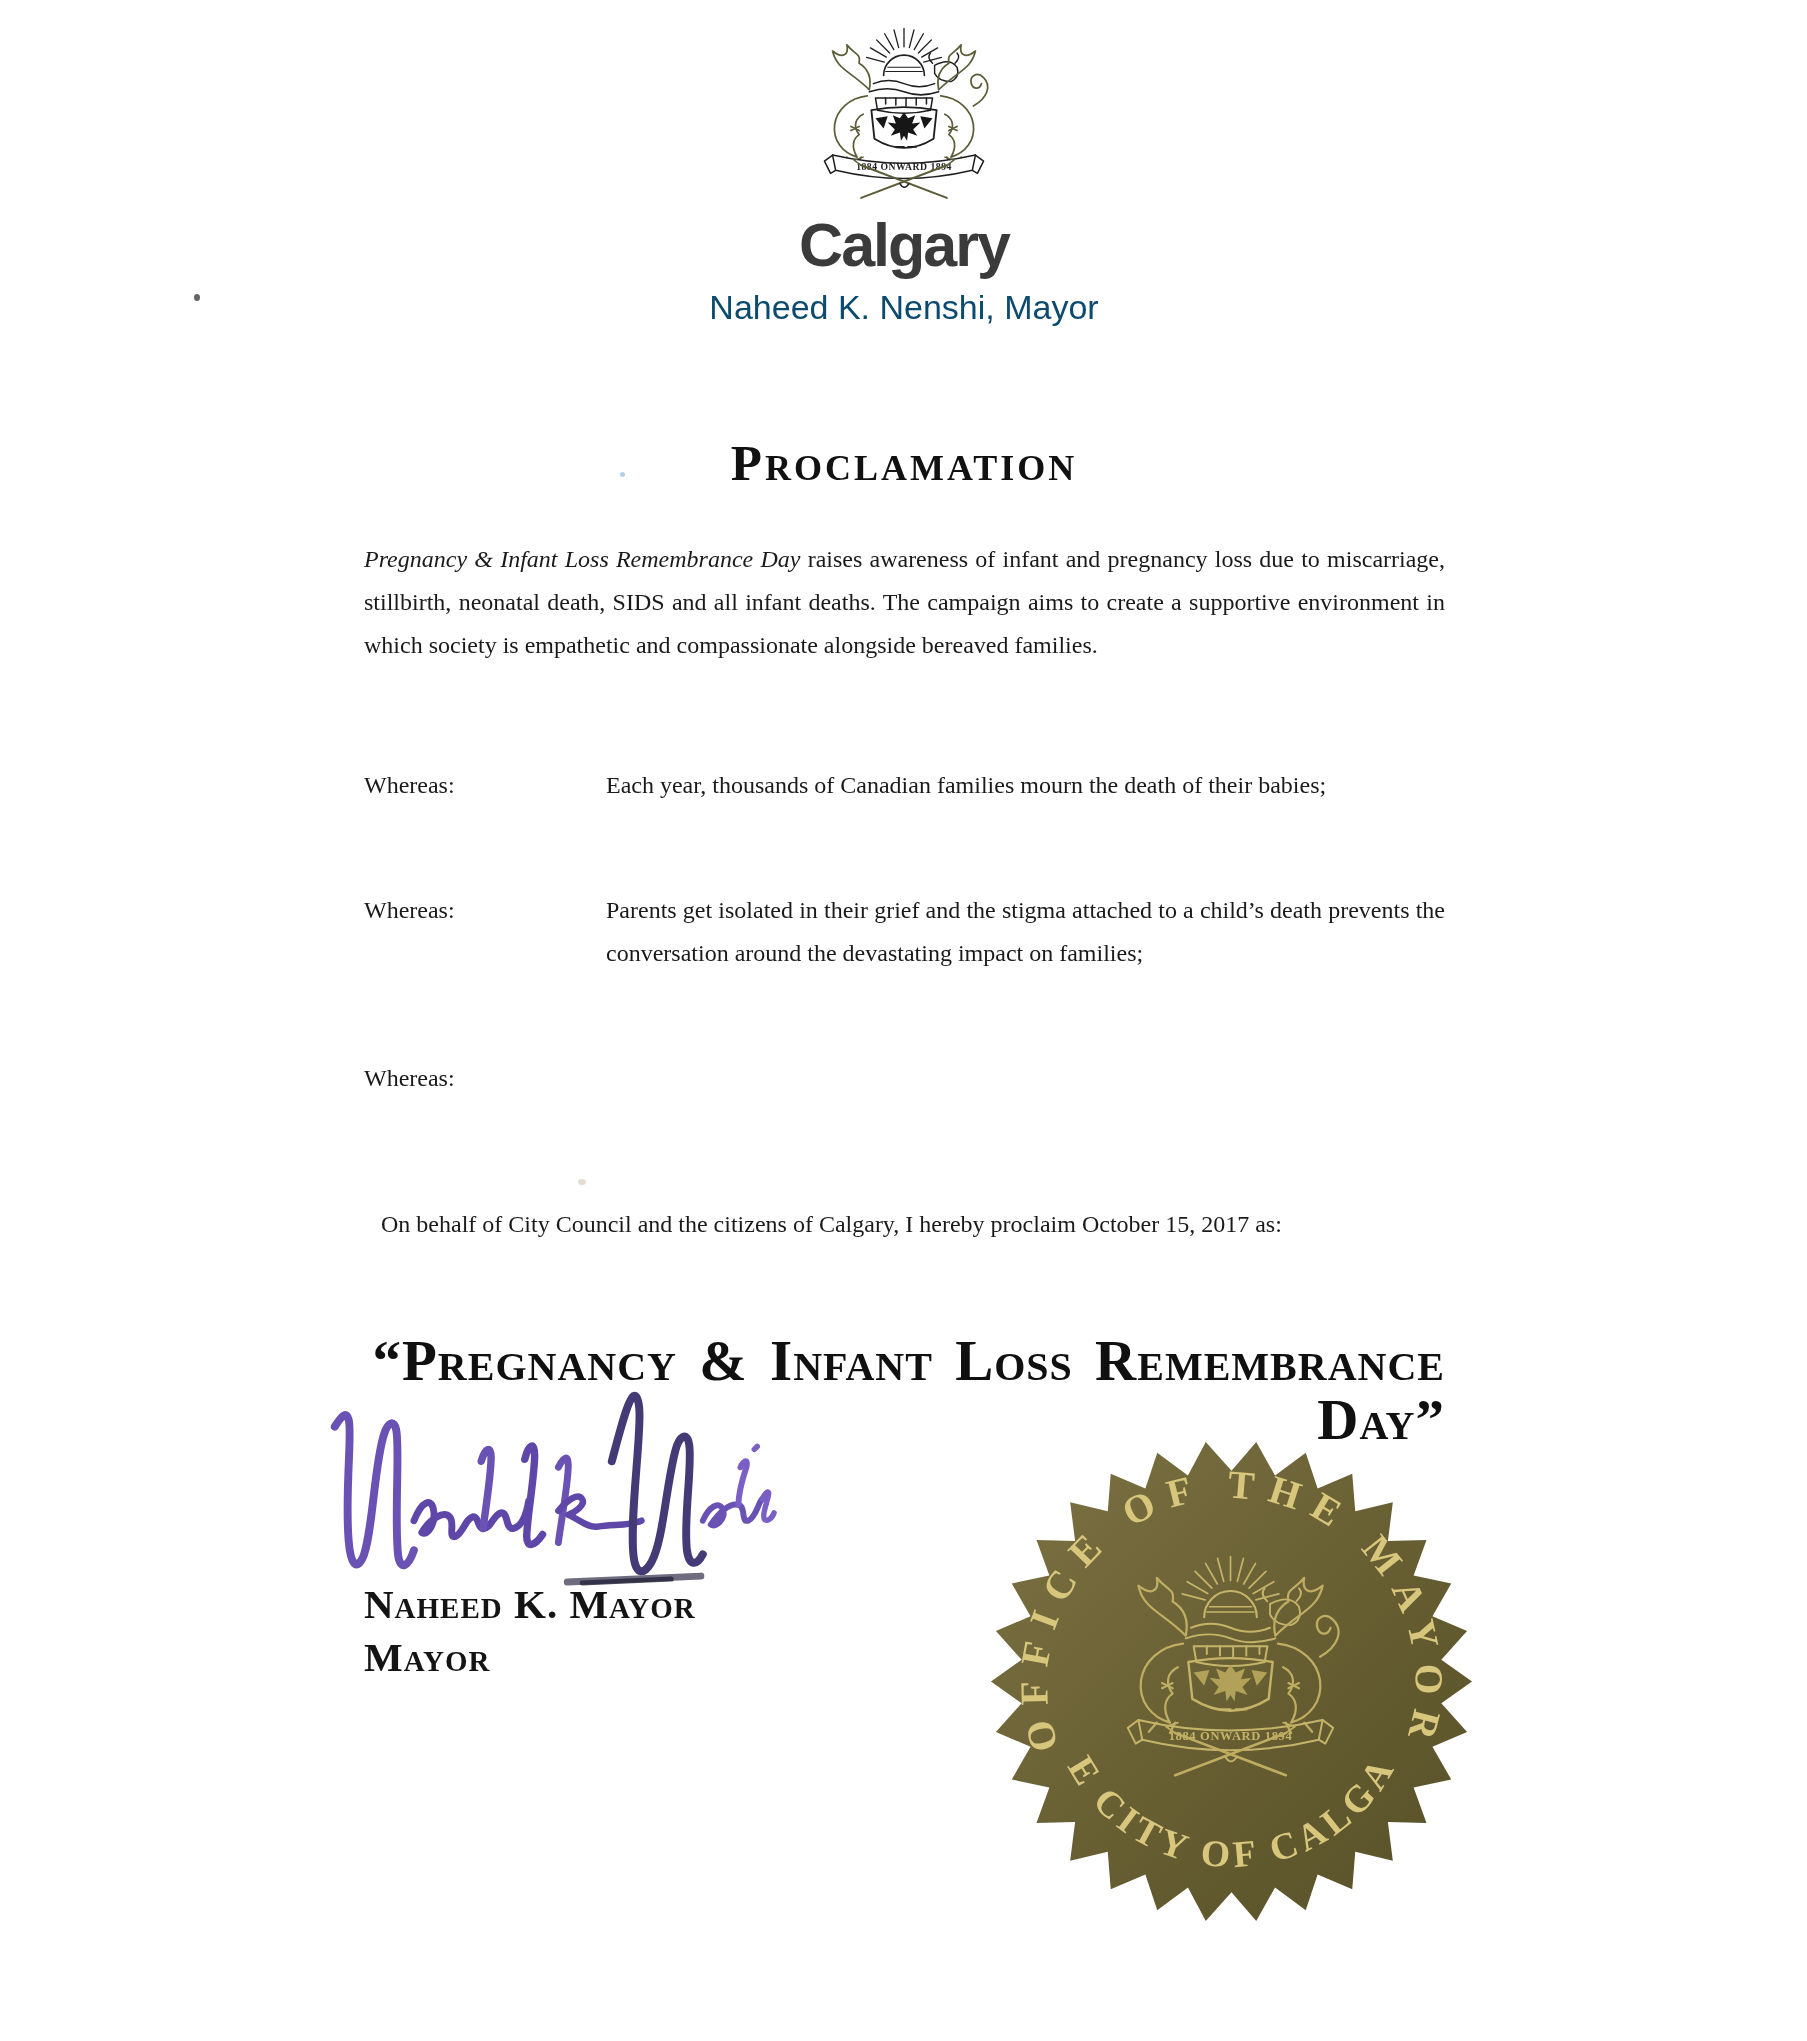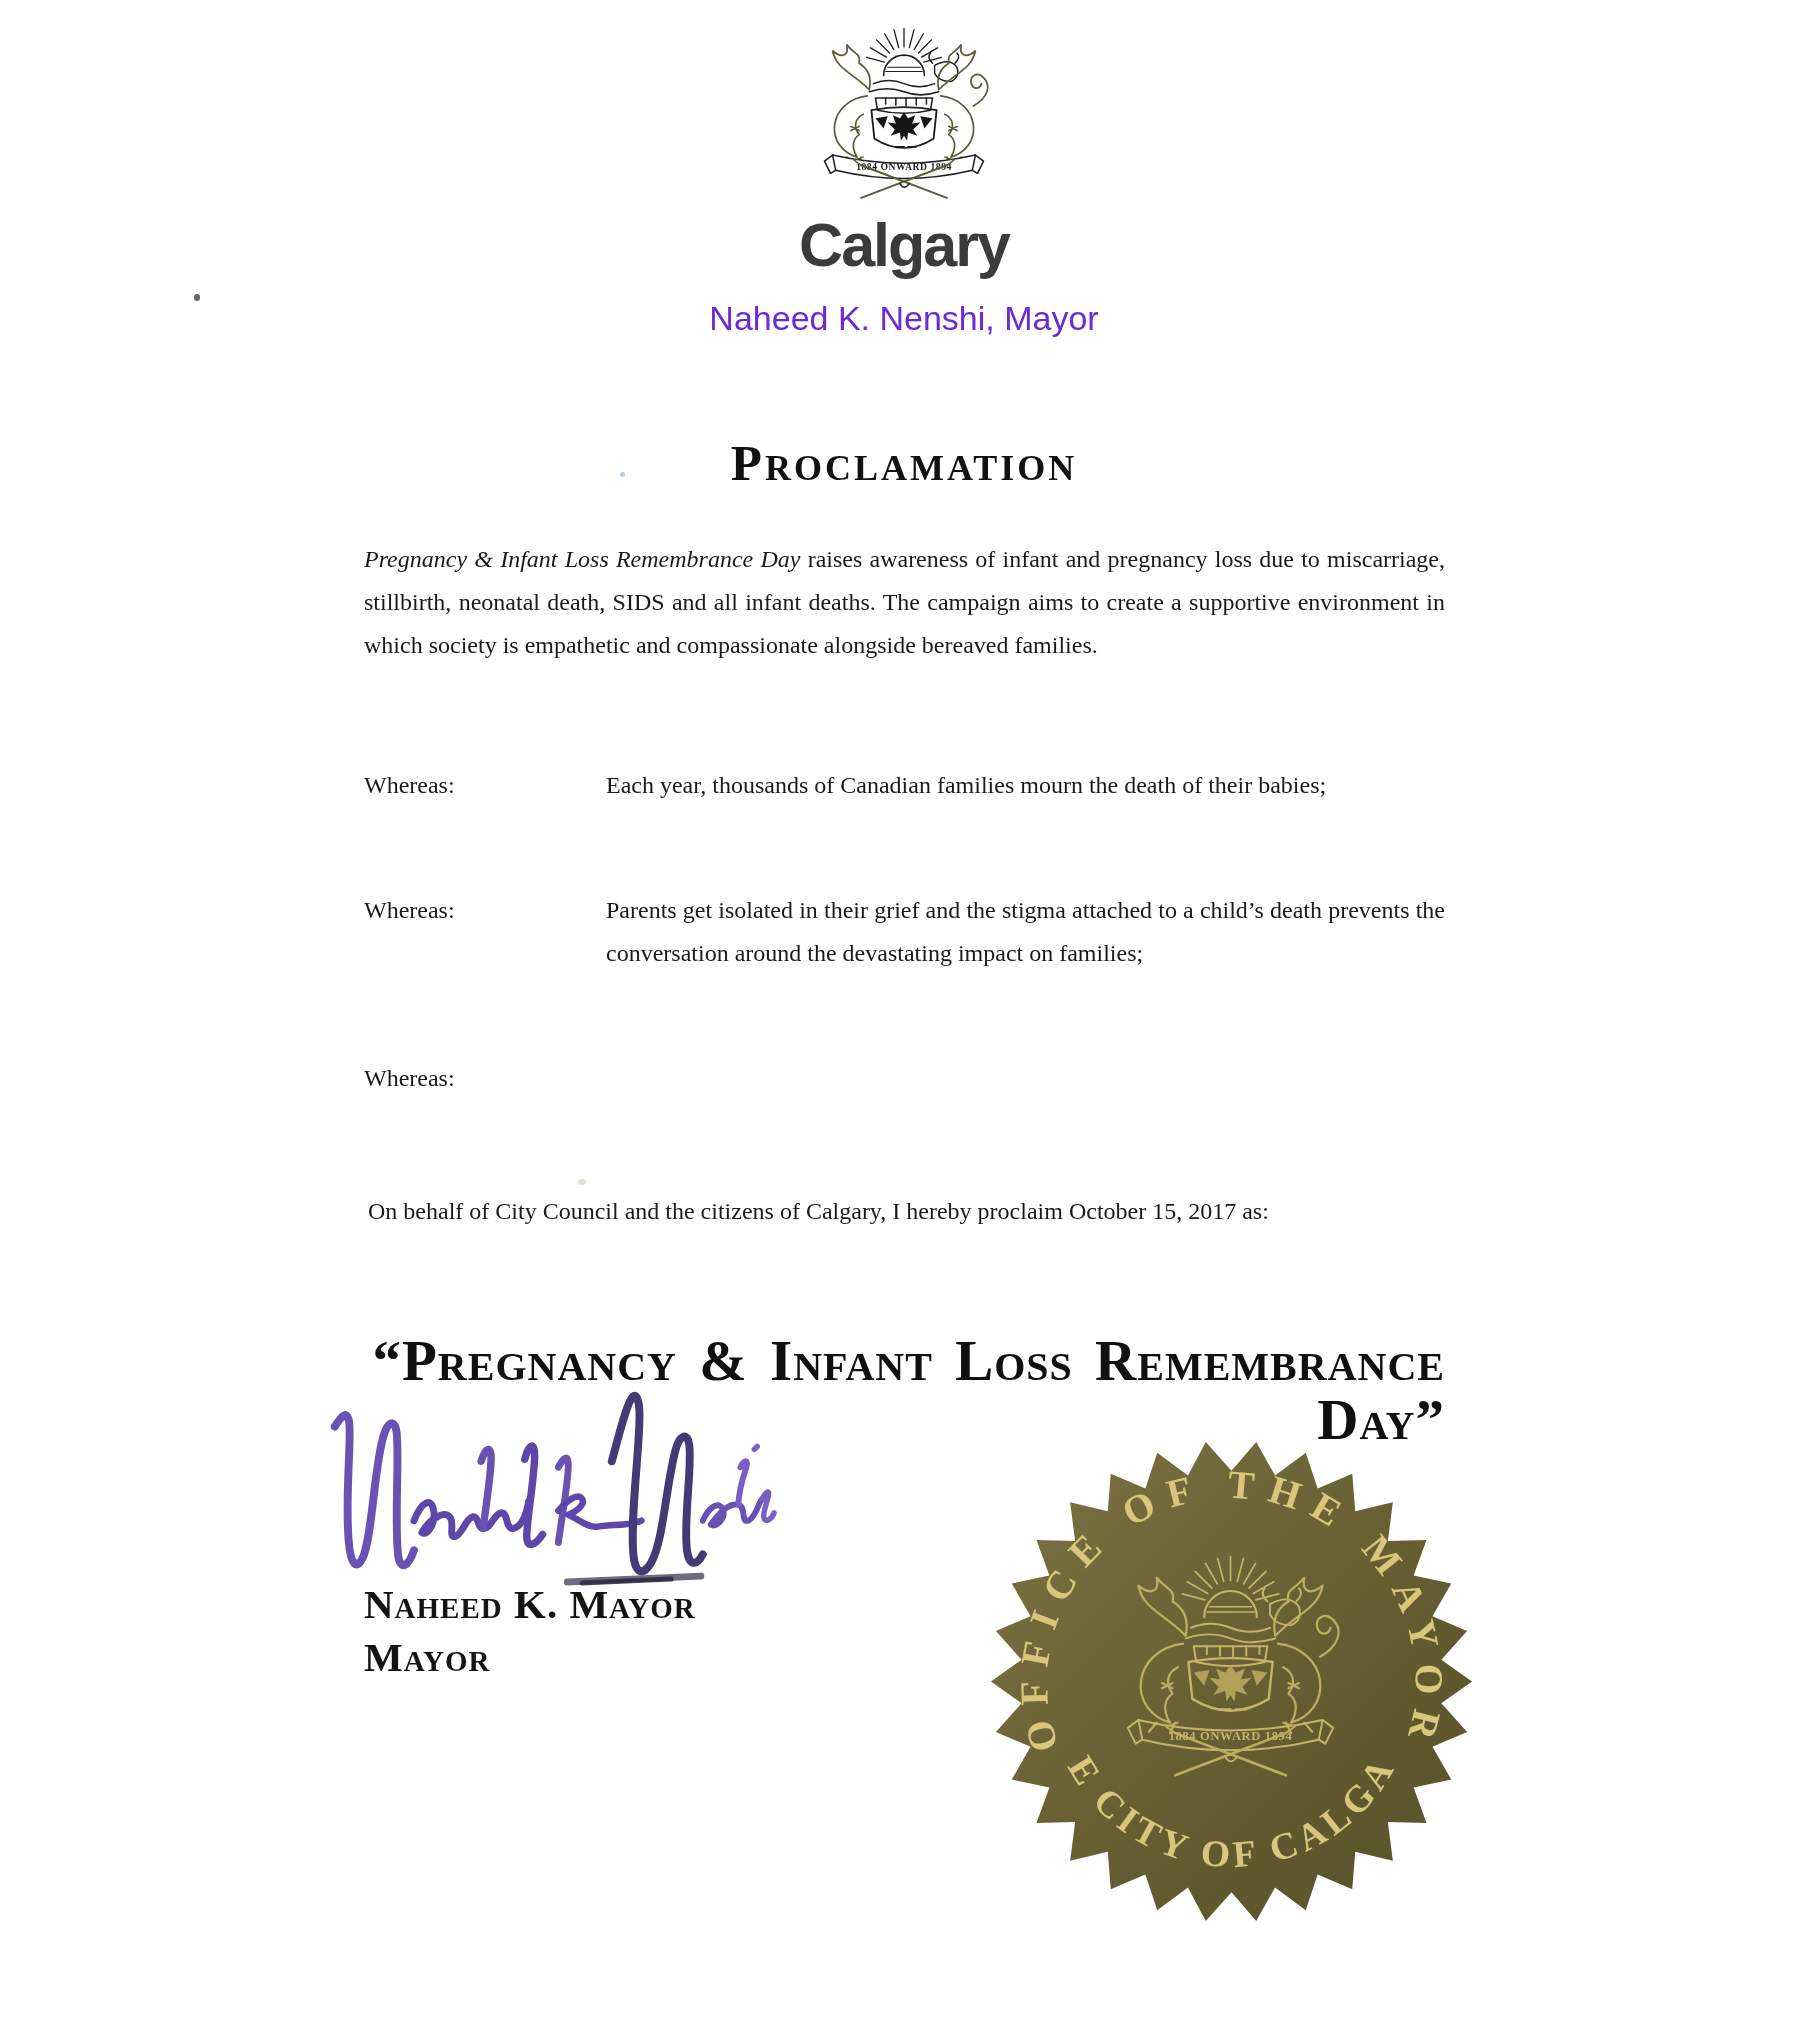--- a/index.html
+++ b/index.html
@@ -15,21 +15,21 @@
   .header{position:absolute;top:4px;left:0;width:100%;text-align:center;}
   .crest{display:block;margin:0 auto;width:204px;height:196px;
          --arms-line:#5d5c38;--arms-ink:#1f1f1f;--arms-fill:#161616;--arms-banner:#ffffff;}
   .wordmark{
     font-family:"Liberation Sans",sans-serif;
     font-weight:bold;font-size:61px;line-height:59px;
     letter-spacing:-2px;color:#3b3b3b;margin-top:16px;
   }
   .byline{
     font-family:"Liberation Sans",sans-serif;
-    font-size:34px;line-height:40px;color:#6d28d9;margin-top:23px;
+    font-size:34px;line-height:40px;color:#0c4a6e;margin-top:12px;
   }
   
   .title{
     position:absolute;top:434px;left:0;width:100%;
     text-align:center;font-weight:bold;font-variant:small-caps;
     font-size:51px;letter-spacing:3px;color:#111;
   }
   
   .col{position:absolute;left:364px;width:1081px;font-size:24px;line-height:43px;}
   .justify{text-align:justify;}
@@ -184,21 +184,21 @@
     <div class="wtext">Each year, thousands of Canadian families mourn the death of their babies;</div>
   </div>
   <div class="col whereas-row w2">
     <div class="wlabel">Whereas:</div>
     <div class="wtext">Parents get isolated in their grief and the stigma attached to a child’s death prevents the conversation around the devastating impact on families;</div>
   </div>
   <div class="col whereas-row w3">
     <div class="wlabel">Whereas:</div>
   </div>
 
-  <p class="col closing justify" style="margin:4px;">On behalf of City Council and the citizens of Calgary, I hereby proclaim October 15, 2017 as:</p>
+  <p class="col closing justify" style="margin:17px;">On behalf of City Council and the citizens of Calgary, I hereby proclaim October 15, 2017 as:</p>
 
   <div class="col day-title">“Pregnancy &amp; Infant Loss Remembrance Day”</div>
 
   <svg class="signature-svg" viewBox="0 0 470 240">
     <g fill="none" stroke-linecap="round" stroke-linejoin="round">
 
       <path d="M 20 55 C 28 42 32 40 34 48 C 38 60 30 120 34 170 C 36 195 42 200 48 188 C 58 168 60 90 70 62 C 74 50 80 48 82 58 C 86 74 80 150 84 185 C 86 200 94 198 100 180" stroke="#6a52b4" stroke-width="8"></path>
 
       <path d="M 100 150 C 108 130 118 126 120 140 C 122 152 114 166 108 162 C 116 148 130 140 136 146 C 142 152 134 168 142 166 C 150 162 152 148 160 146 C 166 146 164 158 170 158 C 178 158 180 144 188 142 C 196 142 192 158 200 158 C 210 156 214 142 216 130" stroke="#5e47a8" stroke-width="7"></path>
       <path d="M 168 90 C 172 76 178 74 178 86 C 178 104 172 140 170 158" stroke="#6a52b4" stroke-width="7.5"></path>

